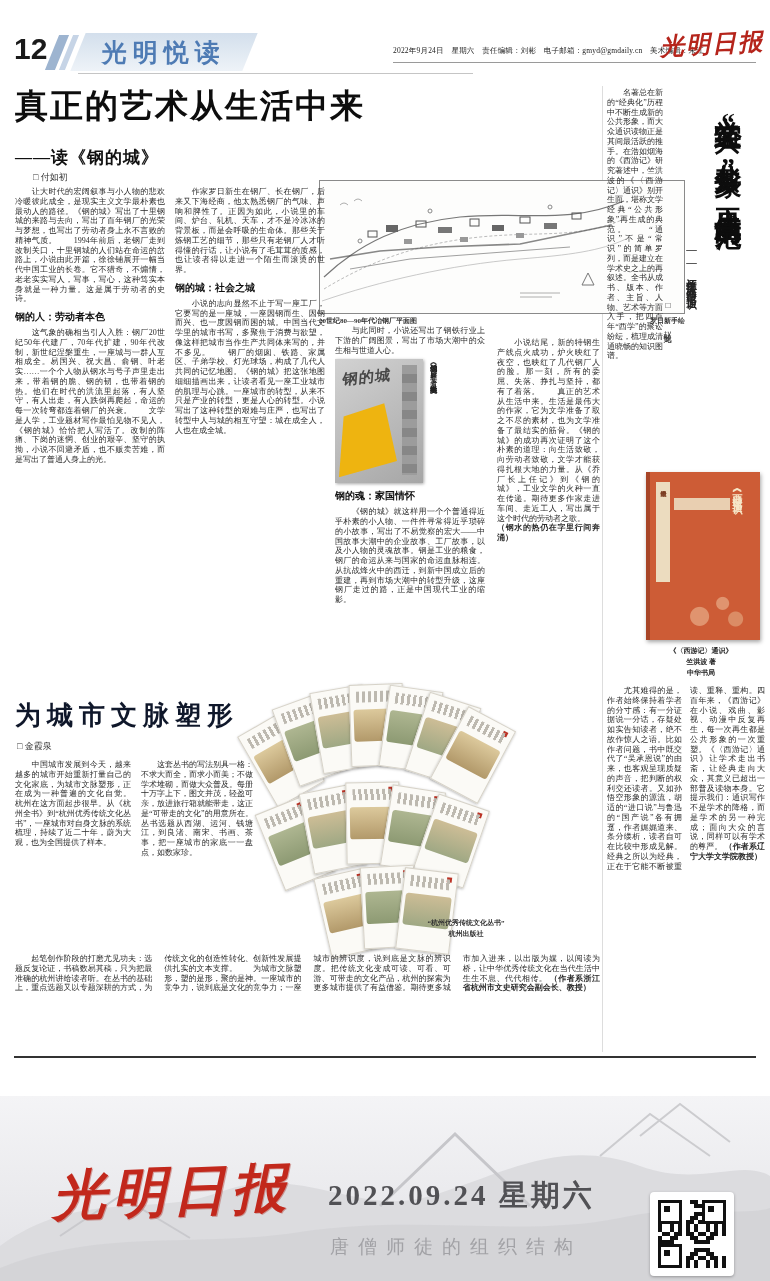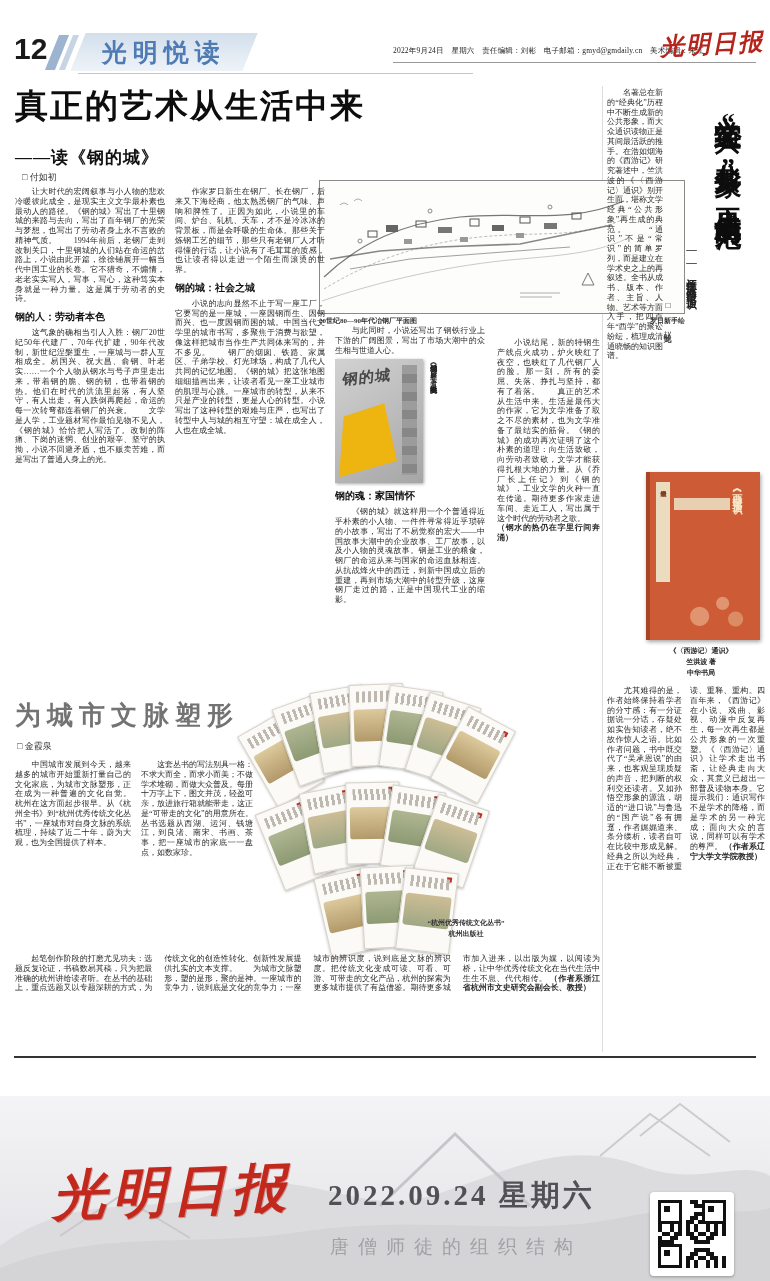--- a/index.html
+++ b/index.html
@@ -37,21 +37,21 @@
          background:linear-gradient(145deg,#d2d2d2,#a6a6a6);box-shadow:1px 1px 3px rgba(0,0,0,.35);}
   .book1 .yellow{position:absolute;left:4px;bottom:6px;width:58px;height:74px;background:#eeb410;
                  clip-path:polygon(8% 18%,78% 0,100% 78%,0 100%);}
   .book1 .pillar{position:absolute;right:6px;top:6px;width:15px;height:110px;
                  background:repeating-linear-gradient(180deg,#9c9c9c 0 9px,#878787 9px 18px);}
   .book1 .bt{position:absolute;left:8px;top:9px;font-size:15px;font-weight:900;color:#474747;
              transform:skewX(-10deg) rotate(-6deg);letter-spacing:1px;font-family:"Liberation Sans",sans-serif;}
   .vcap{writing-mode:vertical-rl;text-orientation:upright;font-size:7px;font-weight:bold;
         line-height:1.45;margin-left:5px;color:#222;height:124px;}
   
-  .a2title{font-size:26px;font-weight:900;letter-spacing:6px;color:#737373;white-space:nowrap;}
+  .a2title{font-size:26px;font-weight:900;letter-spacing:6px;color:#0f172a;white-space:nowrap;}
   .card{position:absolute;width:52px;height:80px;background:#fbfaf6;border:1px solid #d6d2c8;
         box-shadow:0 1px 3px rgba(0,0,0,.28);}
   .card::after{content:"";position:absolute;left:6px;top:6px;right:6px;height:11px;
         background:repeating-linear-gradient(90deg,#bdb9b0 0 3px,transparent 3px 6px);}
   .card i{position:absolute;right:5px;top:4px;width:5px;height:5px;background:#bb3326;}
   .card::before{content:"";position:absolute;left:3px;right:3px;top:24px;height:32px;border-radius:3px;}
   .v1::before{background:linear-gradient(180deg,#dcc99c,#b2996a);}
   .v2::before{background:linear-gradient(180deg,#aeb691,#8d9a73);}
   .v3::before{background:linear-gradient(180deg,#cdbd96,#9fa884);}
   .fancap{font-size:7px;font-weight:bold;color:#333;text-align:center;line-height:1.5;}
@@ -98,21 +98,21 @@
   </div>
   <div class="abs hline" style="left:78px;top:73px;width:395px;background:#c5c5c5;"></div>
   <div class="abs meta" style="left:393px;top:46px;">2022年9月24日　星期六　责任编辑：刘彬　电子邮箱：gmyd@gmdaily.cn　美术编辑：朱江</div>
   <div class="abs hline" style="left:393px;top:62px;width:363px;"></div>
   <div class="abs mast-red" style="left:660px;top:28px;font-size:24px;letter-spacing:2px;transform:rotate(-3deg);">光明日报</div>
 
   <div class="abs" style="left:602px;top:86px;width:1px;height:966px;background:#ddd;"></div>
 
   <div class="abs a1title" style="left:15px;top:84px;">真正的艺术从生活中来</div>
   <div class="abs a1sub" style="left:15px;top:146px;">——读《钢的城》</div>
-  <div class="abs byline" style="left:22px;top:171px;">□ 付如初</div>
+  <div class="abs byline" style="left:33px;top:171px;">□ 付如初</div>
 
 
   <div class="abs" style="left:286px;top:180px;width:366px;padding-left:33px;">
     <div class="mapbox" style="height:132px;position:relative;">
       <svg width="308" height="130" viewBox="0 0 308 130">
         <path d="M4,96 C40,62 82,42 140,36 C200,30 248,44 304,20" fill="none" stroke="#777" stroke-width="1.2"></path>
         <path d="M4,108 C50,80 100,62 160,56 C220,50 260,58 304,38" fill="none" stroke="#aaa" stroke-width="0.8" stroke-dasharray="3 2"></path>
         <path d="M2,120 C60,100 130,84 200,78 C250,74 280,70 306,58" fill="none" stroke="#bbb" stroke-width="0.8"></path>
         <path d="M10,78 L60,70 L120,66 L200,63 L292,44" fill="none" stroke="#555" stroke-width="1.6" opacity=".7"></path>
         <path d="M30,88 L90,78 L170,72 L250,66" fill="none" stroke="#888" stroke-width="0.8"></path>

